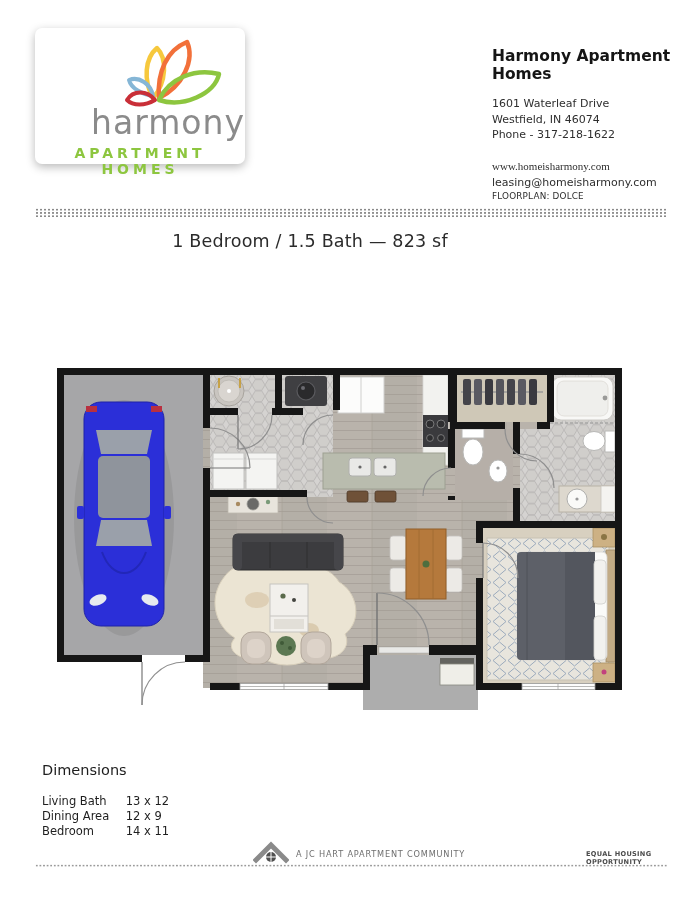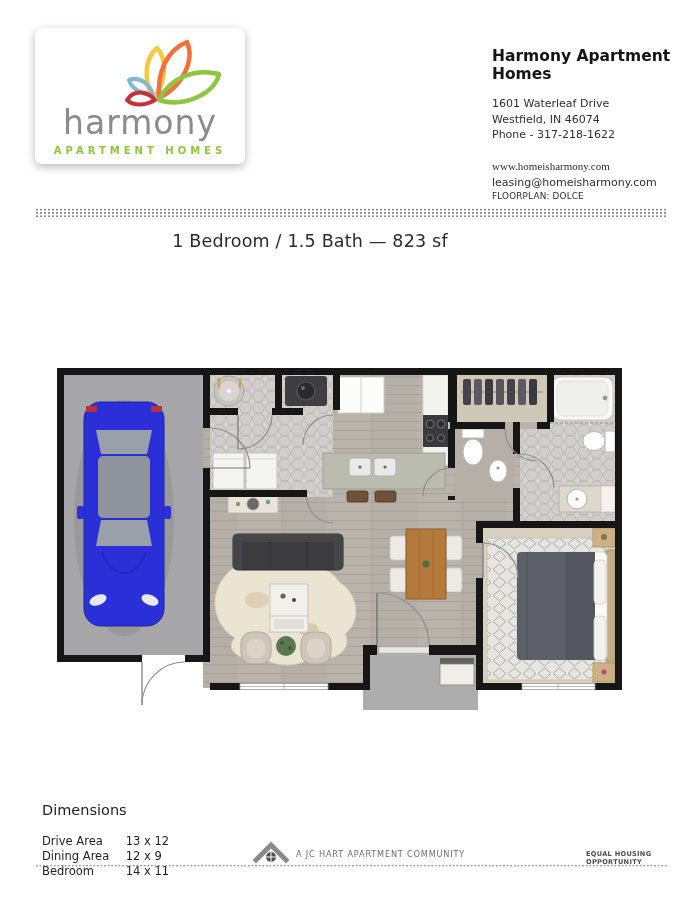--- a/index.html
+++ b/index.html
@@ -8,45 +8,45 @@
     font-family:"DejaVu Sans","Liberation Sans",sans-serif;color:#2d2d2d;
   }
   
   .logo-card{
     position:absolute;left:35px;top:28px;width:210px;height:136px;background:#fff;
     border-radius:7px;box-shadow:0 3px 10px rgba(0,0,0,.28);text-align:center;
   }
   .logo-petals{position:absolute;left:72px;top:8px;width:122px;height:76px;}
   .logo-word{
     position:absolute;left:0;top:78px;width:100%;font-size:33px;color:#8b8b8b;
-    letter-spacing:1px;line-height:1;font-weight:400;
+    letter-spacing:1px;line-height:1;font-weight:400;text-align:right;
   }
   .logo-tag{
-    position:absolute;left:0;top:117px;width:100%;font-size:10px;color:#8dc63f;
+    position:absolute;left:0;top:117px;width:100%;font-size:14px;color:#8dc63f;
     letter-spacing:4px;font-weight:bold;
   }
   .contact{position:absolute;left:492px;top:34px;width:180px;}
   .contact-title{font-size:15.5px;font-weight:bold;color:#151515;line-height:1.18;margin:13px 0 12px 0;}
   .contact-line{font-size:11px;color:#2e2e2e;line-height:1.45;}
   .contact-phone{margin-top:0;}
   .contact-web{margin-top:16px;font-family:Liberation Serif, serif;}
   .floorplan-label{position:absolute;left:492px;top:191px;font-size:8.8px;color:#2e2e2e;letter-spacing:.2px;}
   .dots-thick{
     position:absolute;left:35px;top:208px;width:632px;height:10px;
     background-image:radial-gradient(circle,#8a8a8a .8px,transparent 1px);
     background-size:4px 3.3px;
   }
   .summary-title{
     position:absolute;left:0;top:231px;width:620px;text-align:center;
     font-size:17.5px;color:#2b2b2b;letter-spacing:.2px;
   }
   
   .plan-wrap{position:absolute;left:57px;top:368px;width:565px;height:346px;}
   
-  .dims{position:absolute;left:42px;top:762px;width:240px;margin-top:40px;}
+  .dims{position:absolute;left:42px;top:762px;width:240px;}
   .dims-heading{font-size:14.5px;color:#1e1e1e;margin:0 0 16px 0;font-weight:400;}
   .dims-row{font-size:11.5px;color:#1e1e1e;line-height:1.32;}
   .dims-label{display:inline-block;width:80px;}
   
   .footer-icon{position:absolute;left:253px;top:840px;width:36px;height:24px;}
   .footer-community{
     position:absolute;left:296px;top:849px;font-size:8.2px;color:#6e6e6e;letter-spacing:.8px;
   }
   .footer-equal{
     position:absolute;left:575px;top:850px;font-size:6.6px;color:#4c4c4c;font-weight:bold;letter-spacing:.3px;padding-left:11px;
@@ -369,21 +369,21 @@
 
         <line x1="320" y1="277" x2="320" y2="225" stroke="#777" stroke-width="1.5"></line>
         <path d="M320,225 A52,52 0 0 1 372,277"></path>
       </g>
     </svg>
   </div>
 
   <div class="dims">
     <h2 class="dims-heading">Dimensions</h2>
     <div class="dims-row">
-      <span class="dims-label">Drive Area</span>
+      <span class="dims-label">Living Bath</span>
       <span>13 x 12</span>
     </div>
     <div class="dims-row">
       <span class="dims-label">Dining Area</span>
       <span>12 x 9</span>
     </div>
     <div class="dims-row">
       <span class="dims-label">Bedroom</span>
       <span>14 x 11</span>
     </div>

